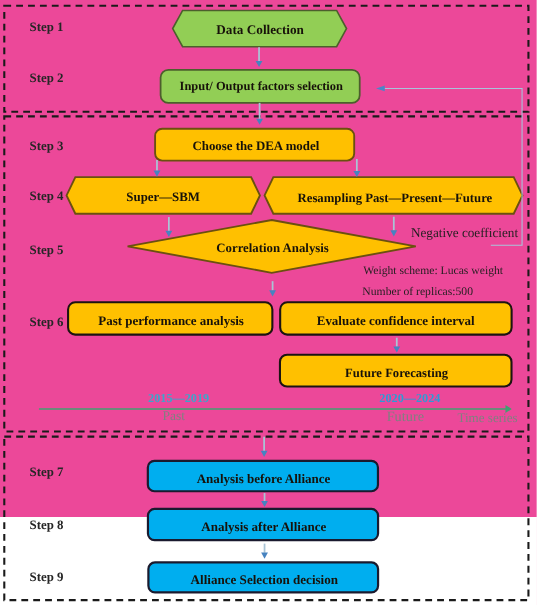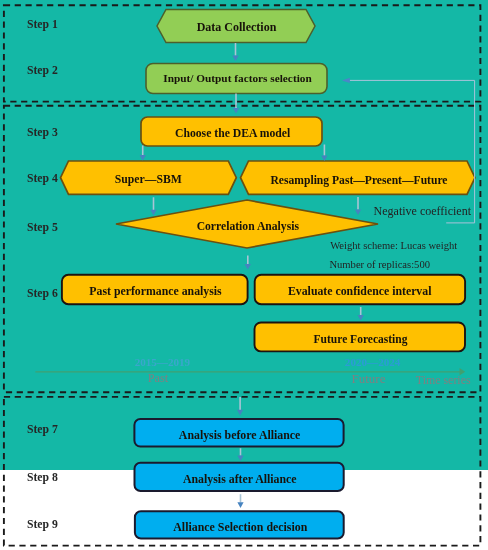--- a/index.html
+++ b/index.html
@@ -1,18 +1,18 @@
 <!DOCTYPE html>
 <html><head>
 <meta charset="utf-8">
 <title>Flowchart</title>
 <style>
   html,body{margin:0;padding:0;background:#ffffff;}
   body{width:488px;height:550px;overflow:hidden;font-family:"Liberation Serif",serif;}
-  #stage{position:relative;width:488px;height:470px;background:#14b8a6;}
+  #stage{position:relative;width:488px;height:470px;background:#ec4899;}
   svg{display:block;}
   .shape-label{font-family:"Liberation Serif",serif;font-weight:bold;fill:#17120a;}
   .step-label{font-family:"Liberation Serif",serif;font-weight:bold;fill:#262626;font-size:11.7px;}
 </style>
 </head>
 <body>
 
 <div id="stage">
   <svg width="488" height="550" viewBox="0 0 488 550">
     <defs>

